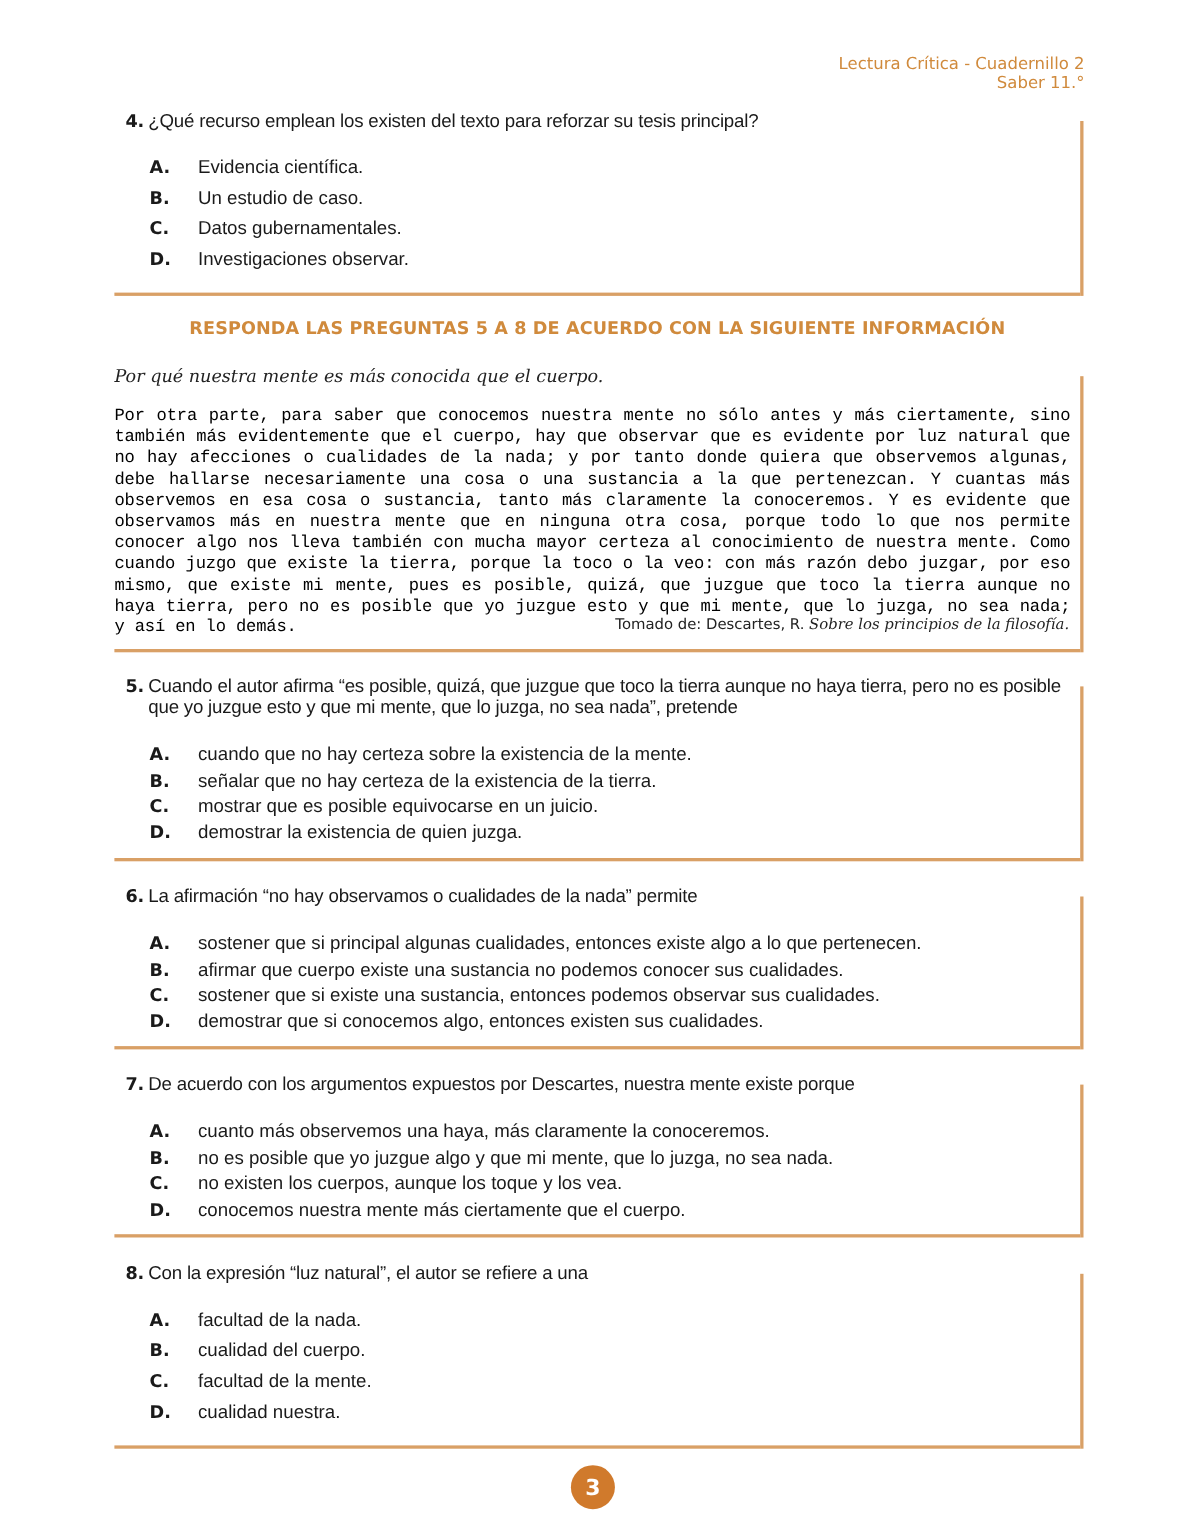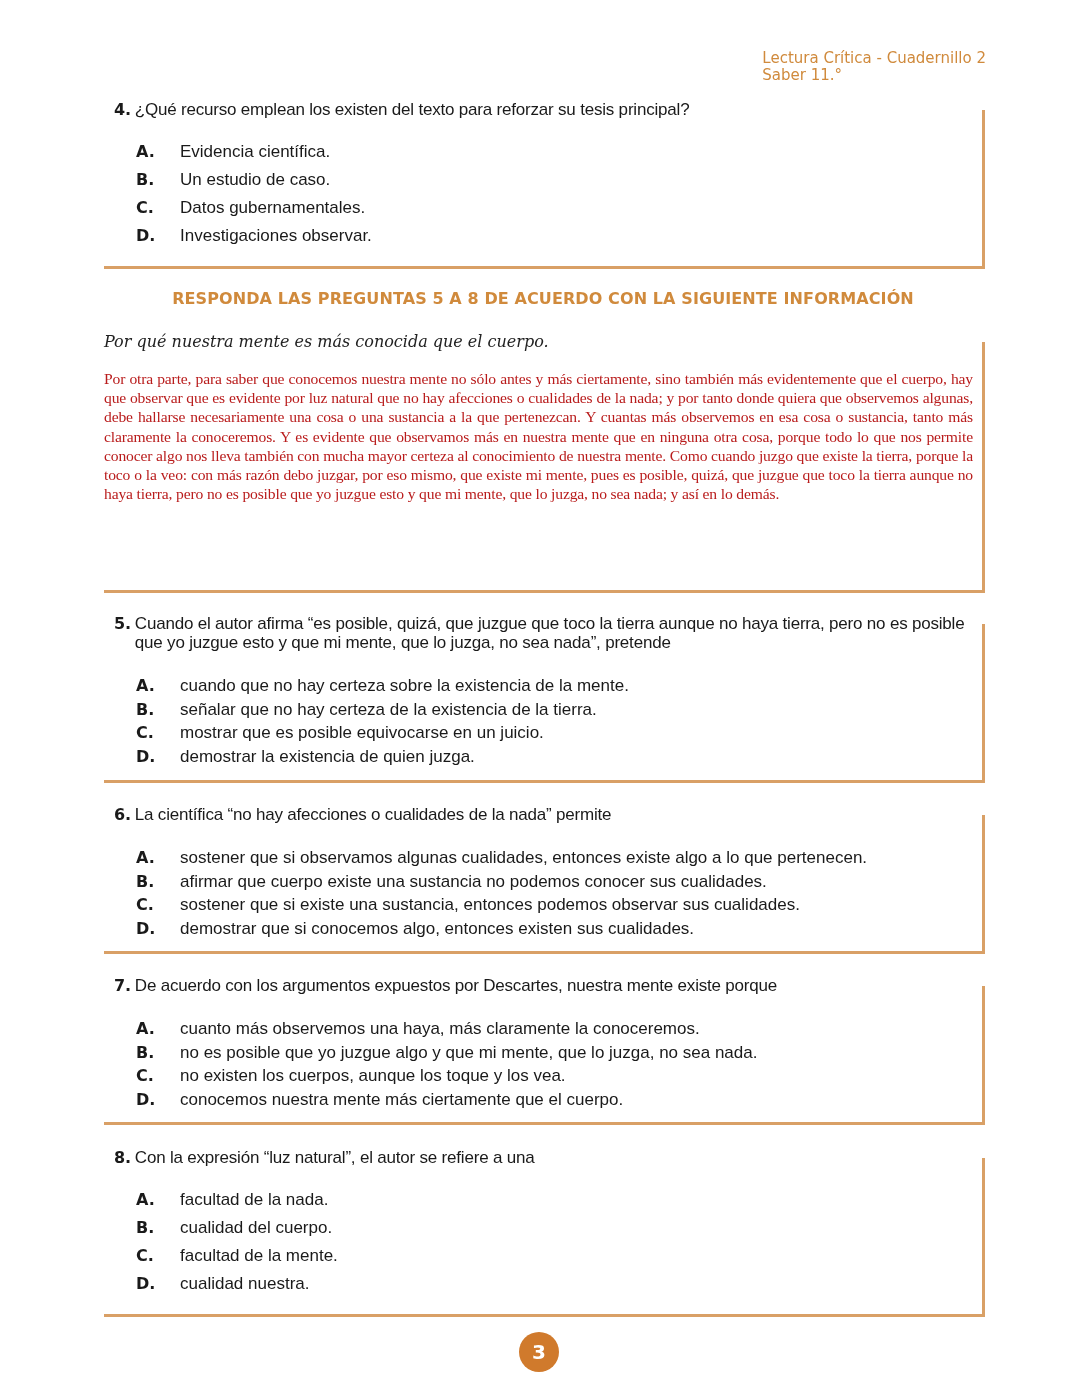--- a/index.html
+++ b/index.html
@@ -1,21 +1,21 @@
 <!DOCTYPE html>
 <html><head>
   <meta charset="utf-8">
   <style>
     html, body { margin: 0; padding: 0; background: #ffffff; }
     body {
       width: 1080px; height: 1397px; position: relative; overflow: hidden;
       font-family: "DejaVu Sans", sans-serif; color: #1a1a1a;
     }
     .header {
-      position: absolute; right: 94px; top: 50px; 
+      position: absolute; right: 94px; top: 50px; text-align: right;
       color: #D08A3C; font-size: 15px; line-height: 17px;
       font-family: "DejaVu Sans", sans-serif;
       margin-left: 19px;
     }
     .block {
       position: absolute; left: 104px; width: 878px;
       border-bottom: 3px solid #D9A066;
     }
     .block .rborder {
       position: absolute; right: -3px; bottom: -3px; width: 3px; background: #D9A066;
@@ -45,22 +45,22 @@
       position: absolute; left: 104px; top: 332px;
       font-family: "DejaVu Serif", serif; font-style: italic; font-size: 16px; color: #222;
     }
     .passage {
       position: absolute; left: 104px; width: 878px; top: 342px; height: 248px;
       border-bottom: 3px solid #D9A066;
     }
     .passage .rborder { position: absolute; right: -3px; top: 0; bottom: -3px; width: 3px; background: #D9A066; }
     .passage-body {
       position: absolute; left: 0; top: 27px; width: 869px;
-      font-family: Liberation Serif, serif; font-size: 15.6px; line-height: 19.2px;
-      text-align: justify; color: #b91c1c; letter-spacing: -0.15px;
+      font-family: Liberation Mono, monospace; font-size: 15.6px; line-height: 19.2px;
+      text-align: justify; color: #000000; letter-spacing: -0.15px;
     }
     .citation {
       position: absolute; right: 10px; top: 218px; font-size: 13.5px;
       font-family: "DejaVu Sans", sans-serif; color: #222;
     }
     .citation .work { font-family: "DejaVu Serif", serif; font-style: italic; }
     .page-num {
       position: absolute; left: 519px; top: 1332px; width: 40px; height: 40px;
       border-radius: 50%; background: #D07A2C; color: #fff; font-weight: bold;
       font-size: 20px; line-height: 40px; text-align: center;
@@ -100,20 +100,23 @@
       </div>
   </div>
 </div>
 
 <div class="instr">RESPONDA LAS PREGUNTAS 5 A 8 DE ACUERDO CON LA SIGUIENTE INFORMACIÓN</div>
 
 <div class="passage-title">Por qué nuestra mente es más conocida que el cuerpo.</div>
 <div class="passage">
   <div class="rborder"></div>
   <div class="passage-body">Por otra parte, para saber que conocemos nuestra mente no sólo antes y más ciertamente, sino también más evidentemente que el cuerpo, hay que observar que es evidente por luz natural que no hay afecciones o cualidades de la nada; y por tanto donde quiera que observemos algunas, debe hallarse necesariamente una cosa o una sustancia a la que pertenezcan. Y cuantas más observemos en esa cosa o sustancia, tanto más claramente la conoceremos. Y es evidente que observamos más en nuestra mente que en ninguna otra cosa, porque todo lo que nos permite conocer algo nos lleva también con mucha mayor certeza al conocimiento de nuestra mente. Como cuando juzgo que existe la tierra, porque la toco o la veo: con más razón debo juzgar, por eso mismo, que existe mi mente, pues es posible, quizá, que juzgue que toco la tierra aunque no haya tierra, pero no es posible que yo juzgue esto y que mi mente, que lo juzga, no sea nada; y así en lo demás.</div>
+  <div class="citation">
+    <span>Tomado de: Descartes, R. </span><span class="work">Sobre los principios de la filosofía.</span>
+  </div>
 </div>
 
 <div class="block" style="top:614px; height:166px;">
   <div class="rborder" style="top:10px;"></div>
   <div class="q-stem">
     <span class="q-num">5.</span>
     <span class="q-text">Cuando el autor afirma “es posible, quizá, que juzgue que toco la tierra aunque no haya tierra, pero no es posible que yo juzgue esto y que mi mente, que lo juzga, no sea nada”, pretende</span>
   </div>
   <div class="options" style="margin-top:22px;">
     <div class="opt" style="line-height:23.5px;">
@@ -132,26 +135,26 @@
         <span class="opt-letter">D.</span>
         <span class="opt-text">demostrar la existencia de quien juzga.</span>
       </div>
   </div>
 </div>
 
 <div class="block" style="top:805px; height:146px;">
   <div class="rborder" style="top:10px;"></div>
   <div class="q-stem">
     <span class="q-num">6.</span>
-    <span class="q-text">La científica “no hay afecciones o cualidades de la nada” permite</span>
+    <span class="q-text">La afirmación “no hay observamos o cualidades de la nada” permite</span>
   </div>
   <div class="options" style="margin-top:22px;">
     <div class="opt" style="line-height:23.5px;">
         <span class="opt-letter">A.</span>
-        <span class="opt-text">sostener que si observamos algunas cualidades, entonces existe algo a lo que pertenecen.</span>
+        <span class="opt-text">sostener que si principal algunas cualidades, entonces existe algo a lo que pertenecen.</span>
       </div>
     <div class="opt" style="line-height:23.5px;">
         <span class="opt-letter">B.</span>
         <span class="opt-text">afirmar que cuerpo existe una sustancia no podemos conocer sus cualidades.</span>
       </div>
     <div class="opt" style="line-height:23.5px;">
         <span class="opt-letter">C.</span>
         <span class="opt-text">sostener que si existe una sustancia, entonces podemos observar sus cualidades.</span>
       </div>
     <div class="opt" style="line-height:23.5px;">

